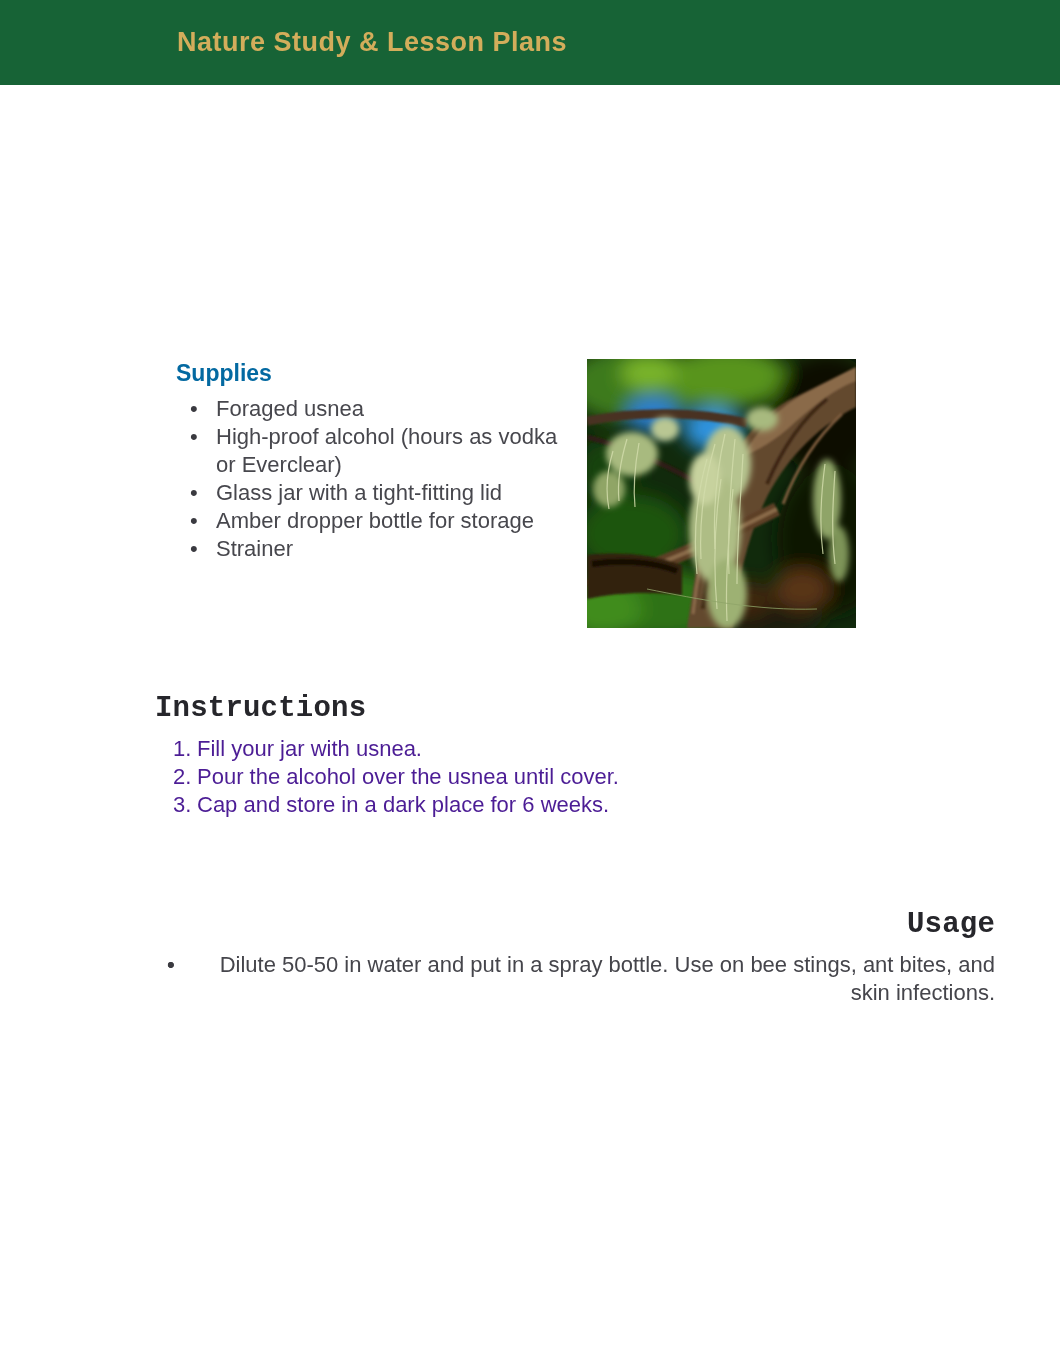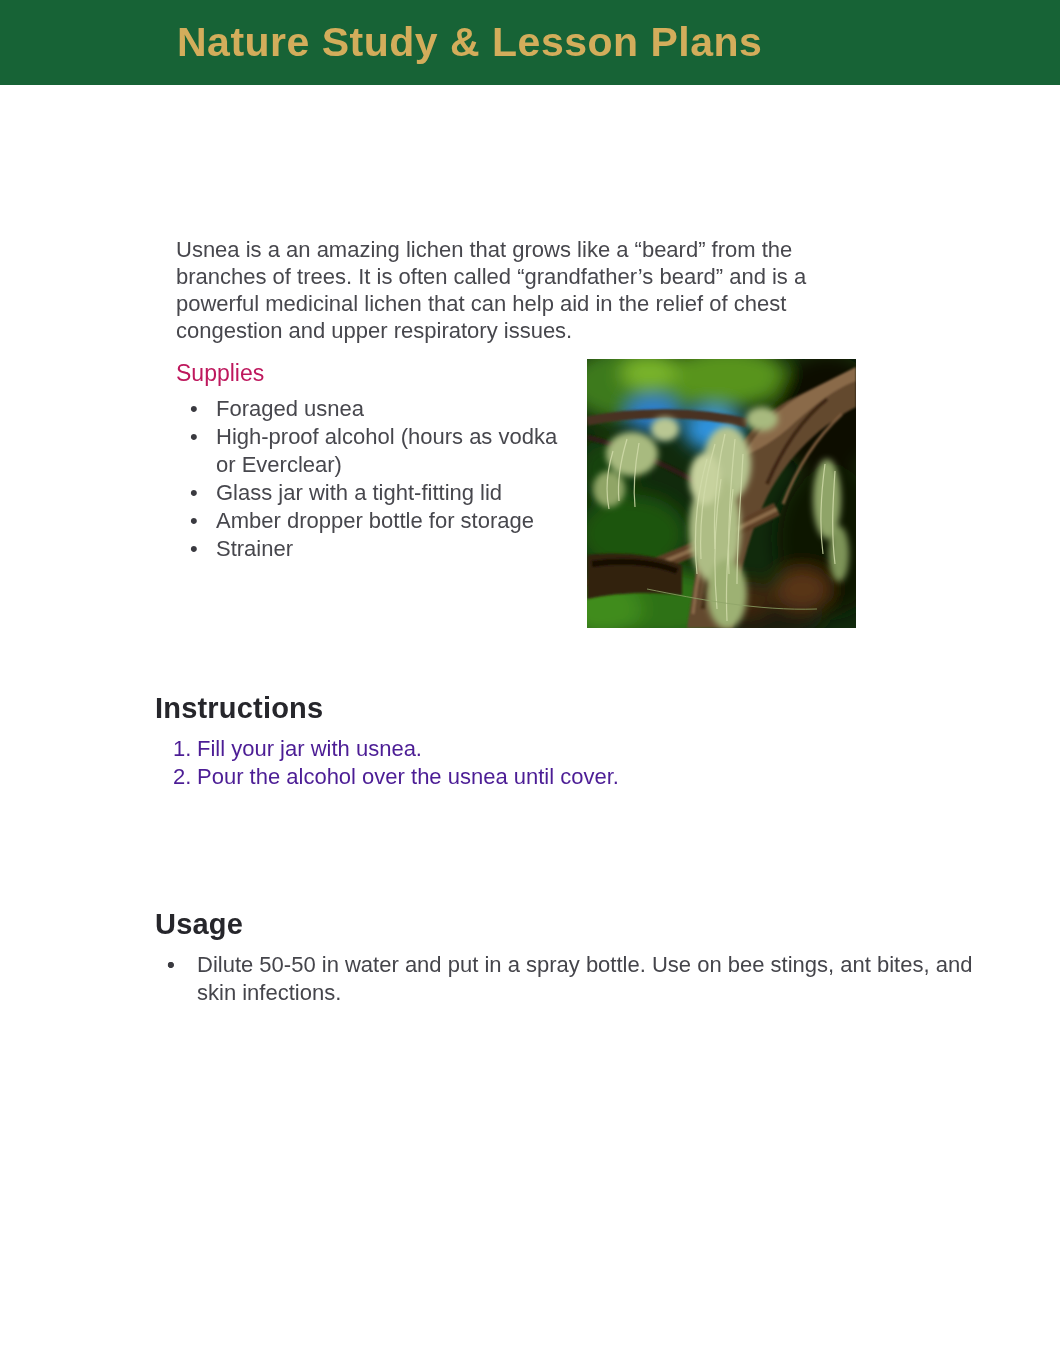--- a/index.html
+++ b/index.html
@@ -18,21 +18,21 @@
     position: absolute;
     top: 0; left: 0;
     width: 100%;
     height: 85px;
     background: #176336;
     display: flex;
     align-items: center;
   }
   .header-title {
     margin: 0 0 0 177px;
-    font-size: 41px;
+    font-size: 27px;
     font-weight: 700;
     color: #d3ad5b;
     letter-spacing: 0.5px;
   }
 
   
   .doc-title {
     position: absolute;
     left: 185px;
     top: 98px;
@@ -55,22 +55,22 @@
     font-size: 22px;
     line-height: 27px;
     color: #47474d;
   }
 
   
   .supplies { position: absolute; left: 176px; top: 360px; width: 410px; }
   .supplies-heading {
     margin: 0;
     font-size: 23px;
-    font-weight: 400;
-    color: #be185d;
+    font-weight: 700;
+    color: #0369a1;
   }
   .supplies-list {
     margin: 8px 0 0 0;
     padding: 0;
     list-style: none;
     width: 392px;
     font-size: 22px;
     line-height: 28px;
     color: #47474d;
   }
@@ -93,31 +93,32 @@
     overflow: hidden;
   }
 
   
   .section-heading {
     margin: 0;
     font-size: 29px;
     font-weight: 700;
     color: #26262b;
     letter-spacing: 0.2px;
+    font-family: Liberation Mono, monospace;
   }
   .instructions { position: absolute; left: 155px; top: 692px; width: 700px; }
   .instructions-list {
     margin: 10px 0 0 18px;
     font-size: 22px;
     line-height: 28px;
     color: #4c1d95;
   }
   .instructions-list .num { display: inline-block; min-width: 24px; }
 
-  .usage { position: absolute; left: 155px; top: 908px; width: 840px; }
+  .usage { position: absolute; left: 155px; top: 908px; width: 840px; text-align: right; }
   .usage-list {
     margin: 10px 0 0 0;
     padding: 0;
     list-style: none;
     font-size: 22px;
     line-height: 28px;
     color: #45454b;
   }
   .usage-list li { position: relative; padding-left: 42px; }
   .usage-list .bullet {
@@ -150,21 +151,20 @@
 </head>
 <body>
 
 <div class="page">
 
   <header class="header">
     <h1 class="header-title">Nature Study &amp; Lesson Plans</h1>
   </header>
 
 
-  <p class="intro">Usnea is a an amazing lichen that grows like a “beard” from the branches of trees. It is often called “grandfather’s beard” and is a powerful medicinal lichen that can help aid in the relief of chest congestion and upper respiratory issues.</p>
 
   <section class="supplies">
     <h3 class="supplies-heading">Supplies</h3>
     <ul class="supplies-list">
       <li>
         <span class="bullet">•</span>
         <span>Foraged usnea</span>
       </li>
       <li>
         <span class="bullet">•</span>
@@ -259,20 +259,21 @@
         <path d="M60 230 C110 240 170 252 230 250"></path>
       </g>
     </svg>
   </figure>
 
   <section class="instructions">
     <h2 class="section-heading">Instructions</h2>
     <div class="instructions-list">
       <div><span class="num">1.</span><span>Fill your jar with usnea.</span></div>
       <div><span class="num">2.</span><span>Pour the alcohol over the usnea until cover.</span></div>
+      <div><span class="num">3.</span><span>Cap and store in a dark place for 6 weeks.</span></div>
     </div>
   </section>
 
   <section class="usage">
     <h2 class="section-heading">Usage</h2>
     <ul class="usage-list">
       <li>
         <span class="bullet">•</span>
       </li>
       <li>

